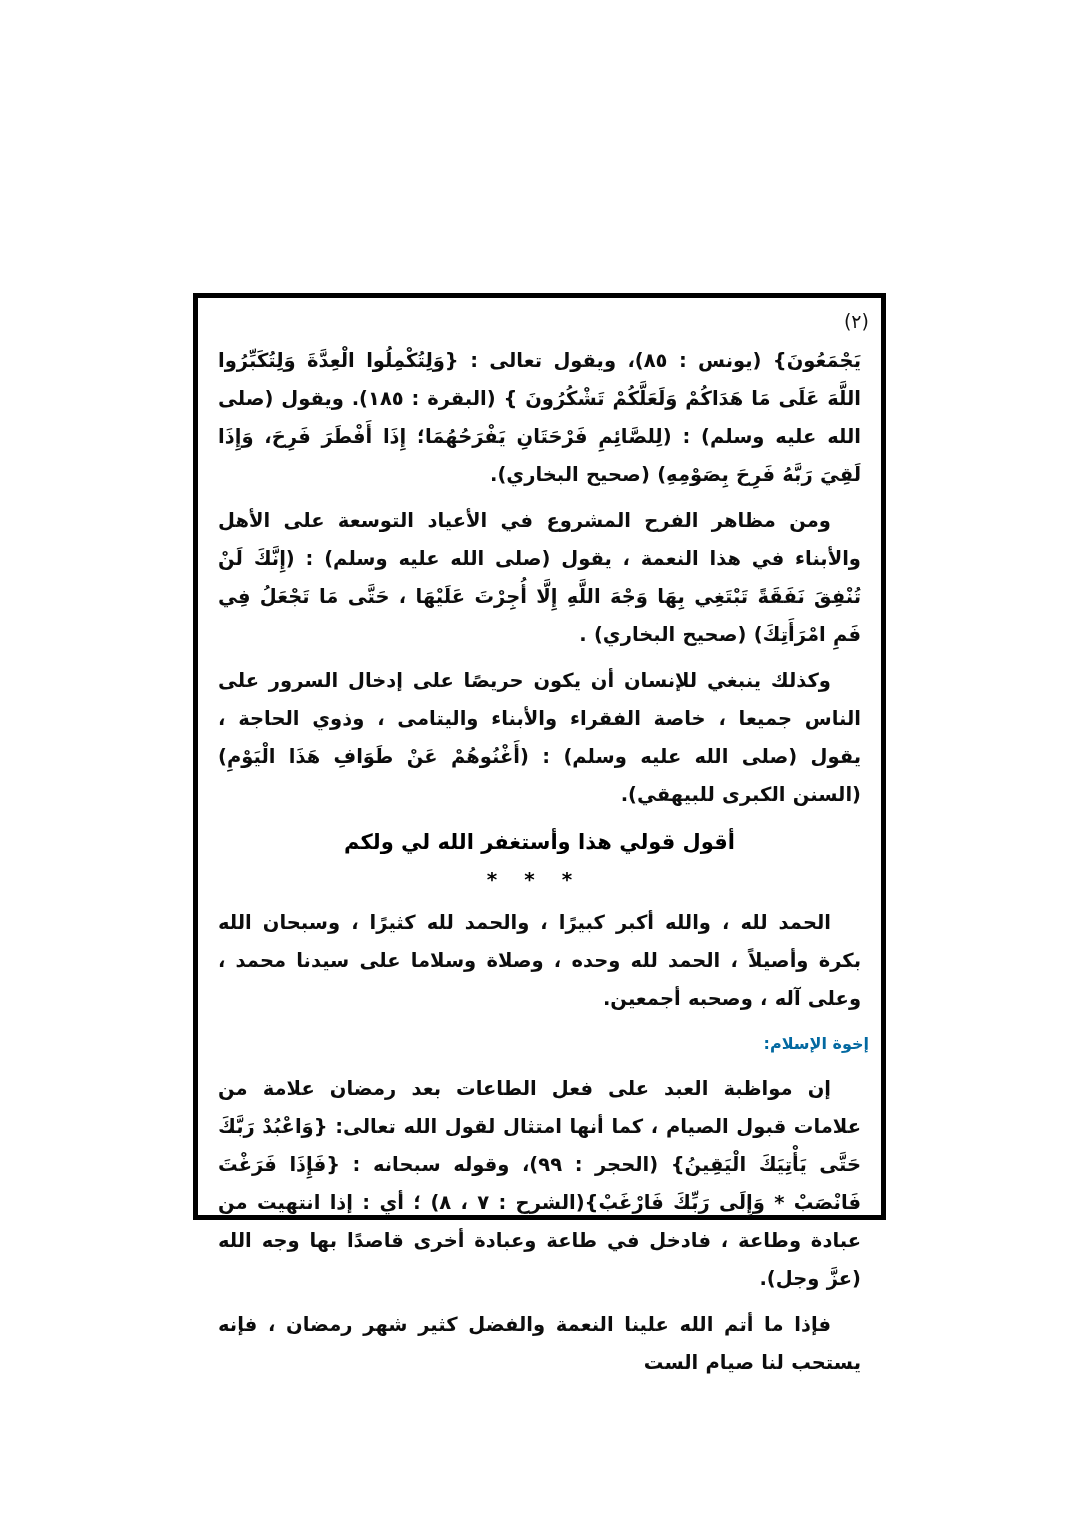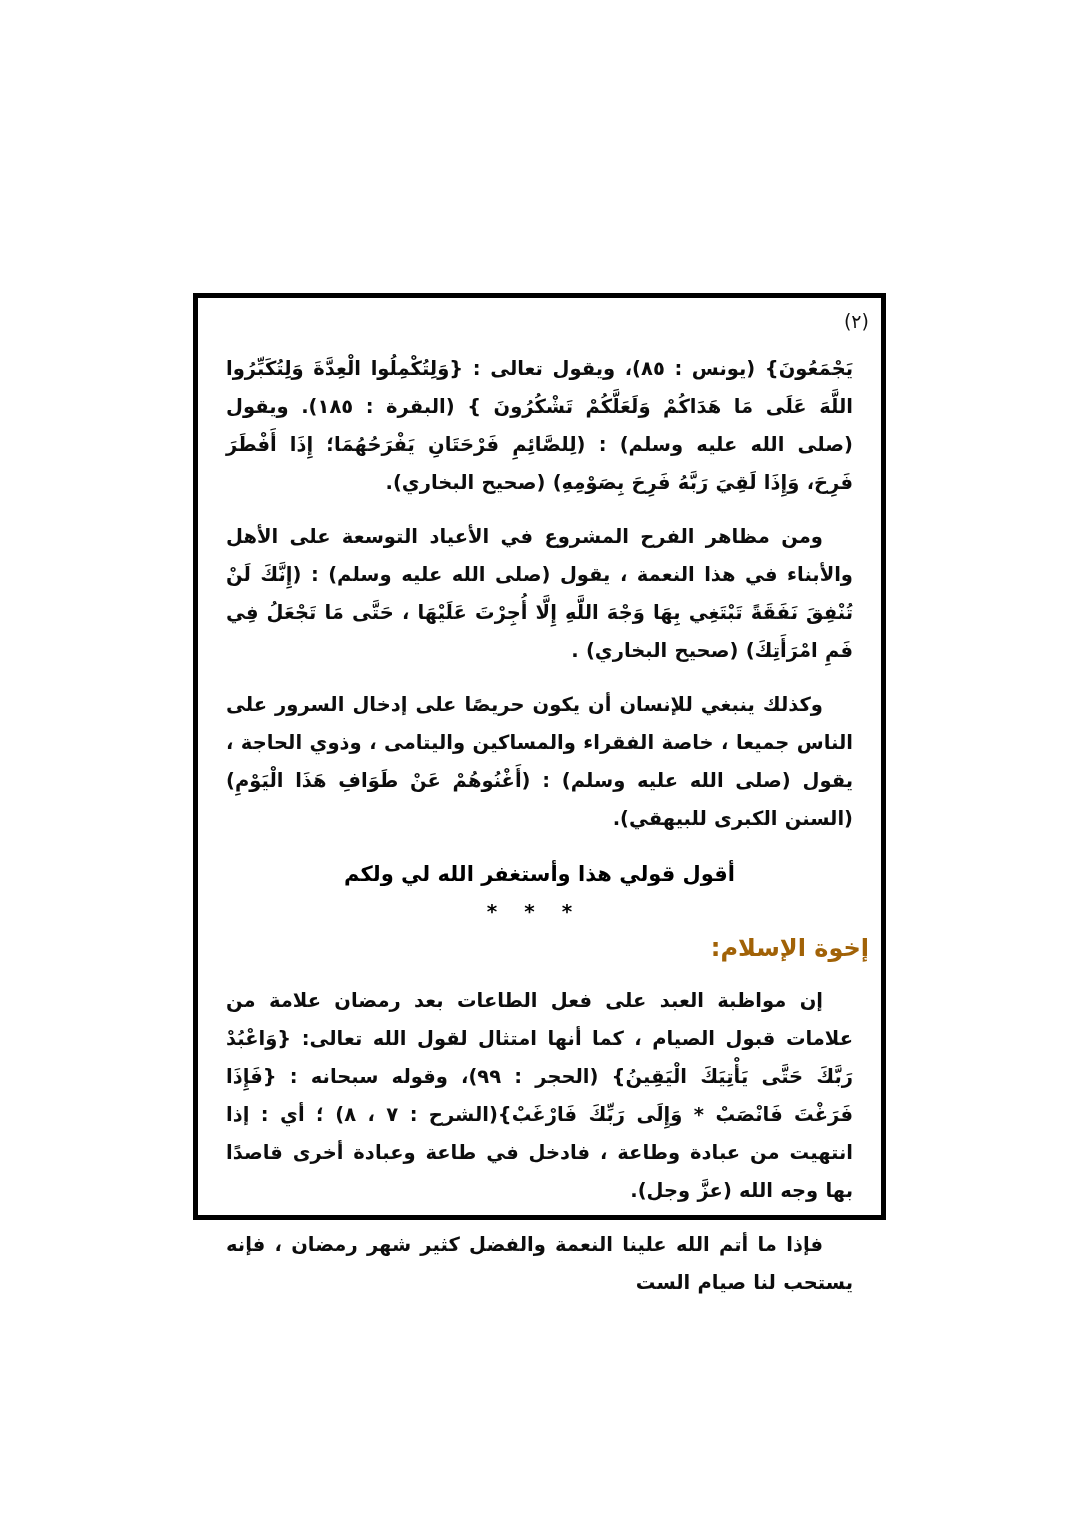--- a/index.html
+++ b/index.html
@@ -53,21 +53,21 @@
   }
 
   
   .para {
     direction: rtl;
     text-align: justify;
     text-align-last: right;
     font-size: 19.5px;
     line-height: 38px;
     color: #0d0d0d;
-    margin: 16px;
+    margin: 8px;
     padding: 0;
     font-weight: 600;
     word-spacing: 0.5px;
   }
   .para.indent {
     text-indent: 30px;
   }
 
   
   .heading-center {
@@ -91,47 +91,48 @@
     margin: 0 0 2px 0;
     letter-spacing: 10px;
     padding-right: 10px;
   }
 
   
   .subheading {
     direction: rtl;
     text-align: left;
     text-align-last: right;
-    font-size: 24px;
+    font-size: 16px;
     line-height: 36px;
     font-weight: 800;
-    color: #a16207;
+    color: #0369a1;
     margin: 0;
   }
 </style>
 </head>
 <body>
 
 <div class="sheet">
 
   <div class="frame">
     <div class="frame-inner">
 
       <div class="page-number">(٢)</div>
 
       <p class="para">يَجْمَعُونَ} (يونس : ٨٥)، ويقول تعالى : {وَلِتُكْمِلُوا الْعِدَّةَ وَلِتُكَبِّرُوا اللَّهَ عَلَى مَا هَدَاكُمْ وَلَعَلَّكُمْ تَشْكُرُونَ } (البقرة : ١٨٥). ويقول (صلى الله عليه وسلم) : (لِلصَّائِمِ فَرْحَتَانِ يَفْرَحُهُمَا؛ إِذَا أَفْطَرَ فَرِحَ، وَإِذَا لَقِيَ رَبَّهُ فَرِحَ بِصَوْمِهِ) (صحيح البخاري).</p>
 
       <p class="para indent">ومن مظاهر الفرح المشروع في الأعياد التوسعة على الأهل والأبناء في هذا النعمة ، يقول (صلى الله عليه وسلم) : (إِنَّكَ لَنْ تُنْفِقَ نَفَقَةً تَبْتَغِي بِهَا وَجْهَ اللَّهِ إِلَّا أُجِرْتَ عَلَيْهَا ، حَتَّى مَا تَجْعَلُ فِي فَمِ امْرَأَتِكَ) (صحيح البخاري) .</p>
 
-      <p class="para indent">وكذلك ينبغي للإنسان أن يكون حريصًا على  إدخال السرور على الناس جميعا ، خاصة الفقراء والمساكين واليتامى ، وذوي الحاجة ، يقول (صلى الله عليه وسلم) : (أَغْنُوهُمْ عَنْ طَوَافِ هَذَا الْيَوْمِ) (السنن الكبرى للبيهقي).</p>
+      <p class="para indent">وكذلك ينبغي للإنسان أن يكون حريصًا على  إدخال السرور على الناس جميعا ، خاصة الفقراء والأبناء واليتامى ، وذوي الحاجة ، يقول (صلى الله عليه وسلم) : (أَغْنُوهُمْ عَنْ طَوَافِ هَذَا الْيَوْمِ) (السنن الكبرى للبيهقي).</p>
 
       <div class="heading-center">أقول قولي هذا وأستغفر الله لي ولكم</div>
 
       <div class="stars">*  *  *</div>
 
+      <p class="para indent">الحمد لله ، والله أكبر كبيرًا ، والحمد لله كثيرًا ، وسبحان الله بكرة وأصيلاً ، الحمد لله وحده ، وصلاة وسلاما على سيدنا محمد ، وعلى آله ، وصحبه أجمعين.</p>
 
       <div class="subheading">إخوة الإسلام:</div>
 
       <p class="para indent">إن مواظبة العبد على فعل الطاعات بعد رمضان علامة من علامات قبول الصيام ، كما أنها امتثال لقول الله تعالى: {وَاعْبُدْ رَبَّكَ حَتَّى يَأْتِيَكَ الْيَقِينُ} (الحجر : ٩٩)، وقوله سبحانه : {فَإِذَا فَرَغْتَ فَانْصَبْ * وَإِلَى رَبِّكَ فَارْغَبْ}(الشرح : ٧ ، ٨) ؛ أي : إذا انتهيت من عبادة وطاعة ، فادخل في طاعة وعبادة أخرى قاصدًا بها وجه الله (عزَّ وجل).</p>
 
       <p class="para indent">فإذا ما أتم الله علينا النعمة والفضل كثير شهر رمضان ، فإنه يستحب لنا صيام الست</p>
 
     </div>
   </div>
 

